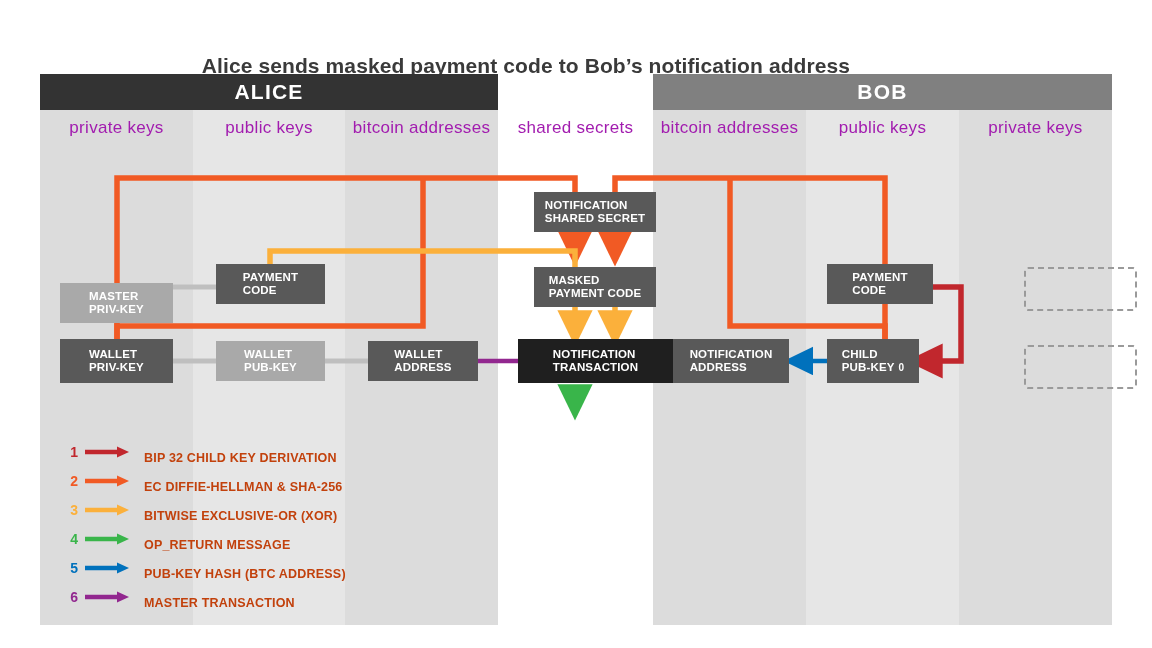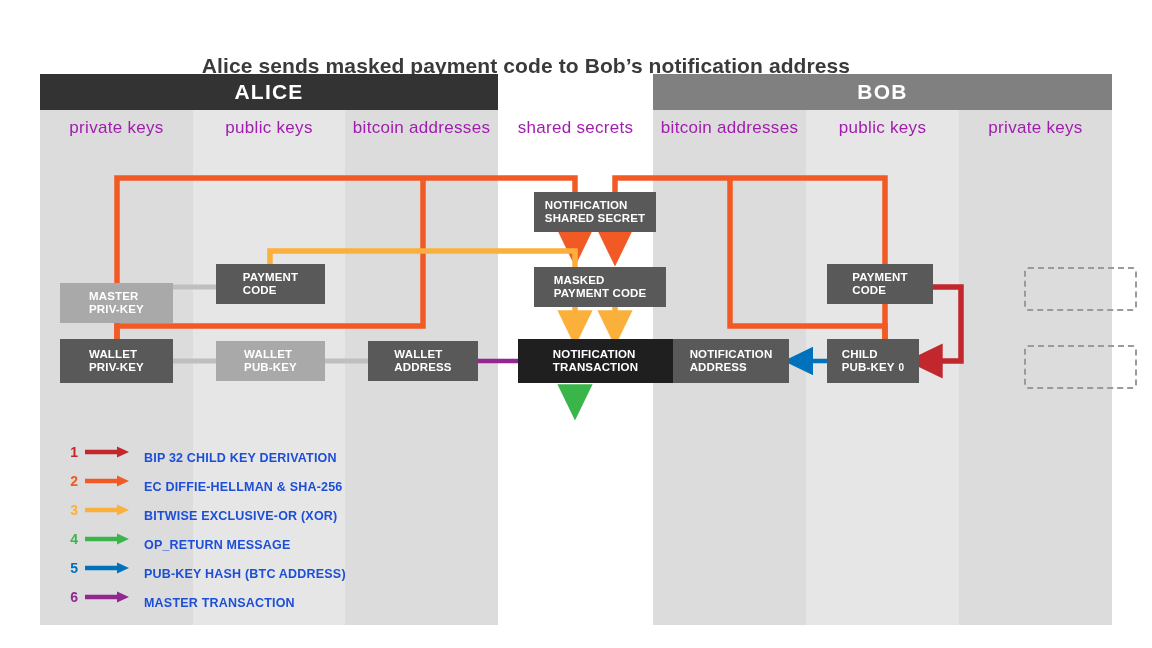--- a/index.html
+++ b/index.html
@@ -33,21 +33,21 @@
 
   .ghost{position:absolute;border:2px dashed #9a9a9a;border-radius:4px;
          box-sizing:border-box;z-index:5;}
 
   #wires{position:absolute;left:0;top:0;width:1072px;height:551px;z-index:4;}
 
   #legend{position:absolute;left:20px;top:363px;}
   .lrow{position:relative;height:29px;display:flex;align-items:center;}
   .lnum{width:18px;text-align:right;font-size:14px;font-weight:bold;margin-right:7px;}
   .lsvg{width:46px;height:14px;display:block;margin-right:13px;}
-  .ltxt{font-size:12.5px;font-weight:bold;color:#1d4ed8;letter-spacing:.2px;
+  .ltxt{font-size:12.5px;font-weight:bold;color:#c2410c;letter-spacing:.2px;
         white-space:nowrap;margin-top:12px;}
 </style>
 </head>
 <body>
 
 <div id="title">Alice sends masked payment code to Bob’s notification address</div>
 
 <div id="panel">
 
   <div class="band" style="left:0px;width:153px;background:#dcdcdc;"></div>
@@ -147,21 +147,21 @@
   <div class="node dark" style="left:328px;top:267px;width:110px;height:40px;">
     <div><span>WALLET</span><br>
          <span>ADDRESS</span></div>
   </div>
 
   <div class="node dark" style="left:494px;top:118px;width:122px;height:40px;">
     <div><span>NOTIFICATION</span><br>
          <span>SHARED SECRET</span></div>
   </div>
 
-  <div class="node dark" style="left:494px;top:193px;width:132px;height:40px;">
+  <div class="node dark" style="left:494px;top:193px;width:122px;height:40px;">
     <div><span>MASKED</span><br>
          <span>PAYMENT CODE</span></div>
   </div>
 
   <div class="node black" style="left:478px;top:265px;width:155px;height:44px;">
     <div><span>NOTIFICATION</span><br>
          <span>TRANSACTION</span></div>
   </div>
 
   <div class="node dark" style="left:633px;top:265px;width:116px;height:44px;">

